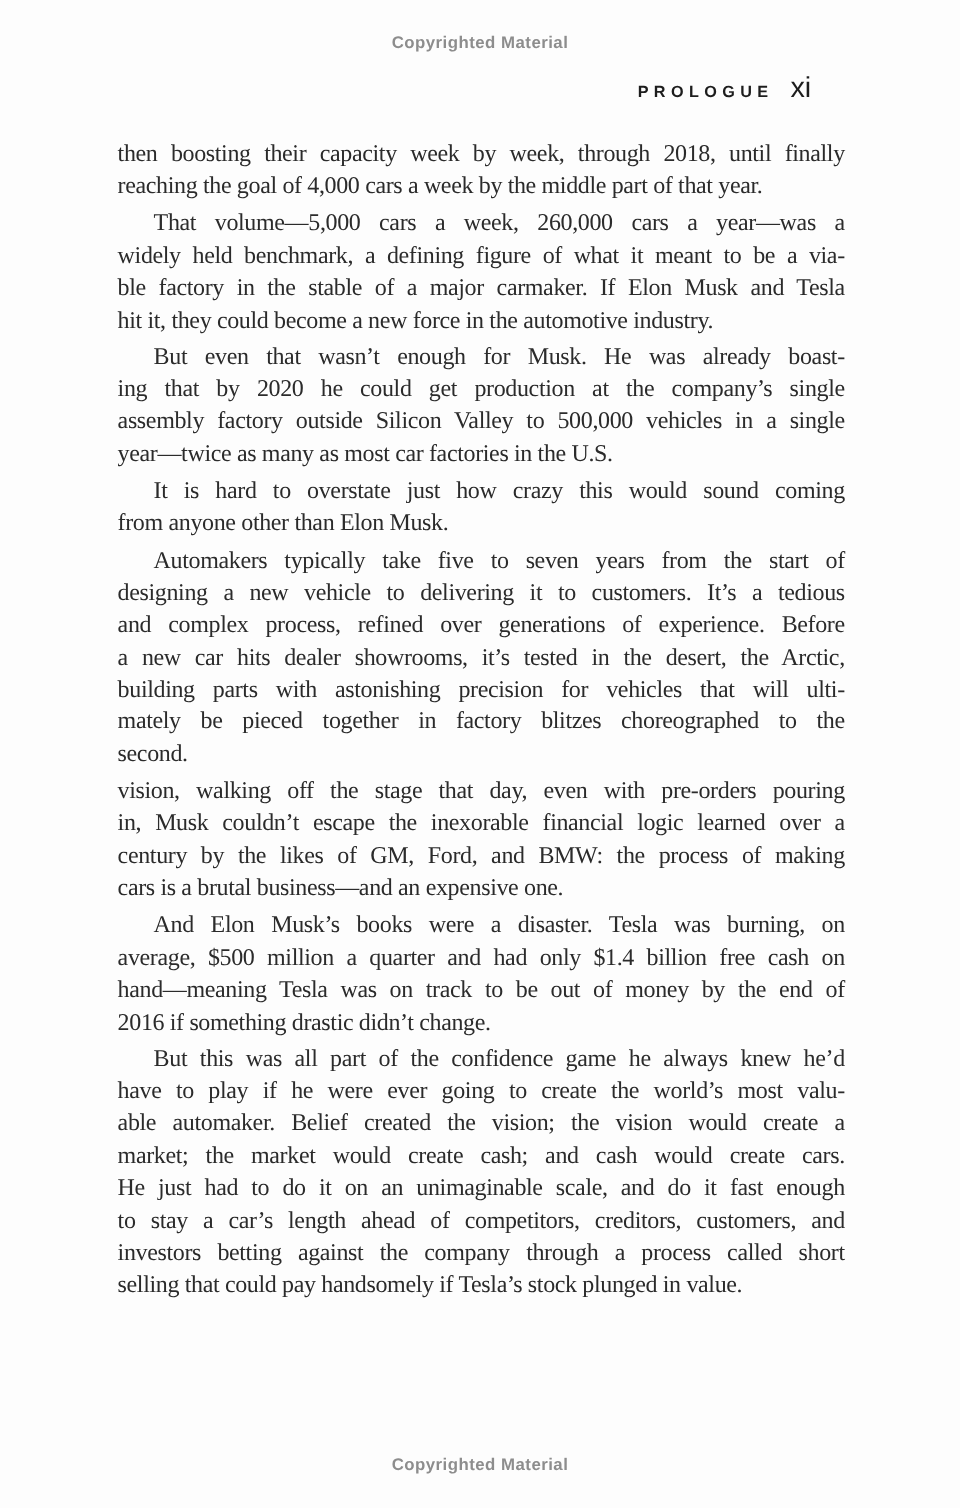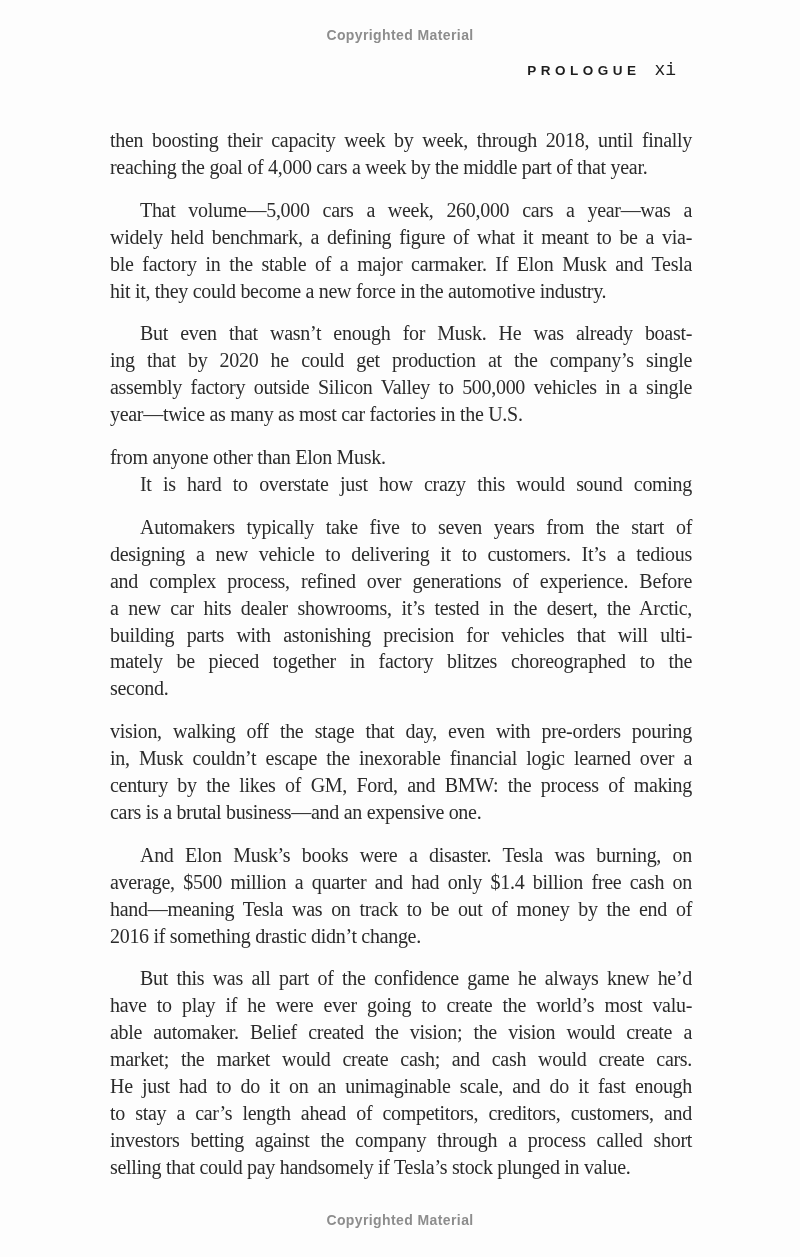--- a/index.html
+++ b/index.html
@@ -36,36 +36,36 @@
   }
   .running-header .title {
     font-family: "Liberation Sans", "DejaVu Sans", sans-serif;
     font-size: 13.5px;
     font-weight: bold;
     letter-spacing: 4.5px;
     color: #1d1d1d;
     padding-left: 12px;
   }
   .running-header .folio {
-    font-family: Liberation Mono, monospace;
-    font-size: 18px;
+    font-family: Liberation Sans, sans-serif;
+    font-size: 24px;
     color: #1d1d1d;
     margin-left: 10px;
   }
   .body-text {
     position: absolute;
     top: 111px;
     left: 94px;
     width: 614px;
     font-size: 20px;
     line-height: 26.9px;
     color: #2b2b2b;
     letter-spacing: -0.3px;
   }
-  .paragraph { margin: 16px; }
+  .paragraph { margin: 4px; }
   .line {
     text-align: justify;
     text-align-last: justify;
     white-space: normal;
   }
   .line.last { text-align-last: left; }
   .line.indent { padding-left: 30px; }
 </style>
 </head>
 <body>
@@ -90,22 +90,22 @@
         <div class="line">ble factory in the stable of a major carmaker. If Elon Musk and Tesla</div>
         <div class="line last">hit it, they could become a new force in the automotive industry.</div>
       </div>
       <div class="paragraph">
         <div class="line indent">But even that wasn’t enough for Musk. He was already boast-</div>
         <div class="line">ing that by 2020 he could get production at the company’s single</div>
         <div class="line">assembly factory outside Silicon Valley to 500,000 vehicles in a single</div>
         <div class="line last">year—twice as many as most car factories in the U.S.</div>
       </div>
       <div class="paragraph">
+        <div class="line indent">It is hard to overstate just how crazy this would sound coming</div>
         <div class="line last">from anyone other than Elon Musk.</div>
-        <div class="line indent">It is hard to overstate just how crazy this would sound coming</div>
       </div>
       <div class="paragraph">
         <div class="line indent">Automakers typically take five to seven years from the start of</div>
         <div class="line">designing a new vehicle to delivering it to customers. It’s a tedious</div>
         <div class="line">and complex process, refined over generations of experience. Before</div>
         <div class="line">a new car hits dealer showrooms, it’s tested in the desert, the Arctic,</div>
         <div class="line">building parts with astonishing precision for vehicles that will ulti-</div>
         <div class="line">mately be pieced together in factory blitzes choreographed to the</div>
         <div class="line last">second.</div>
       </div>

